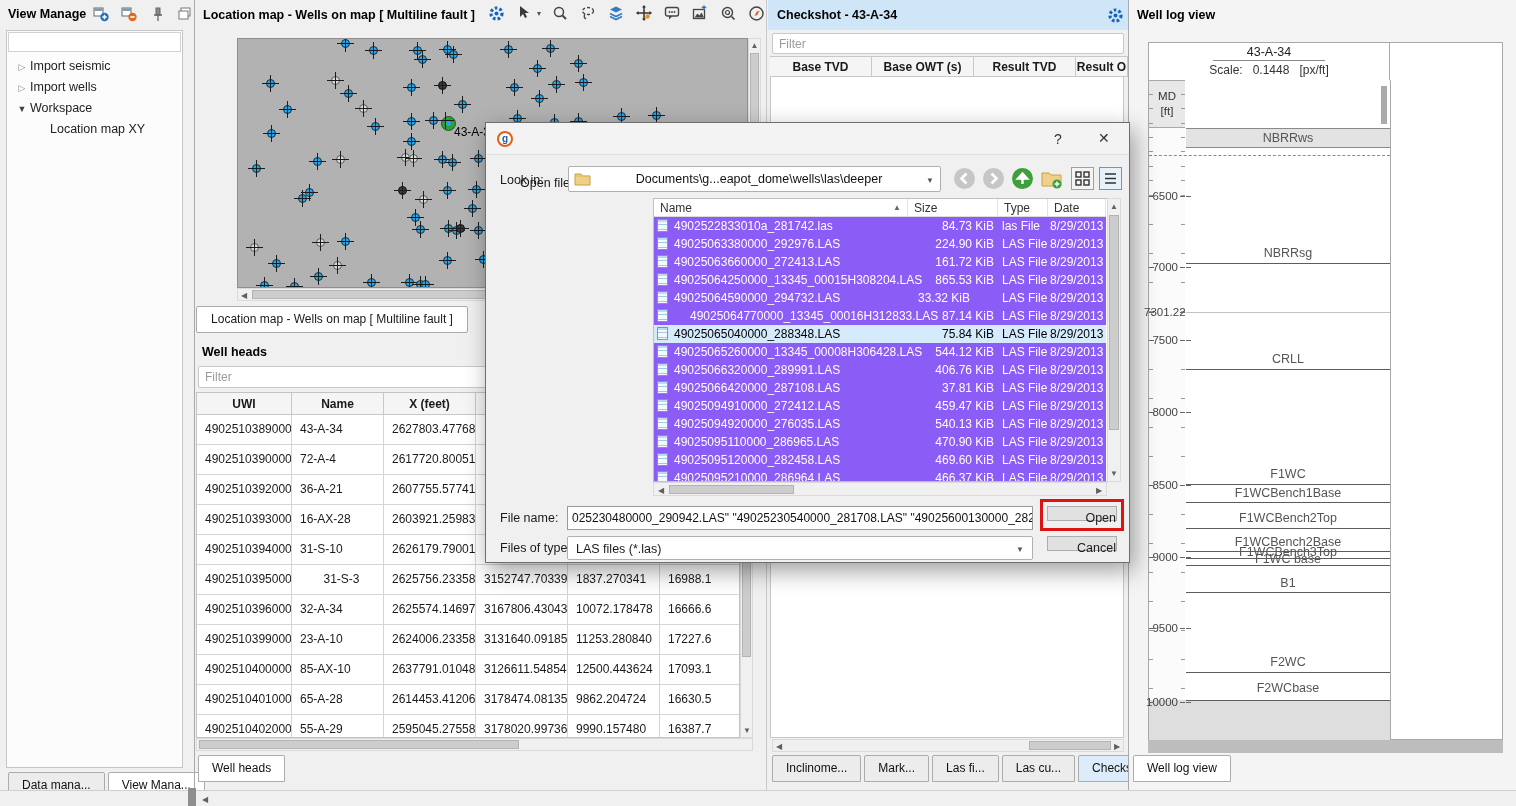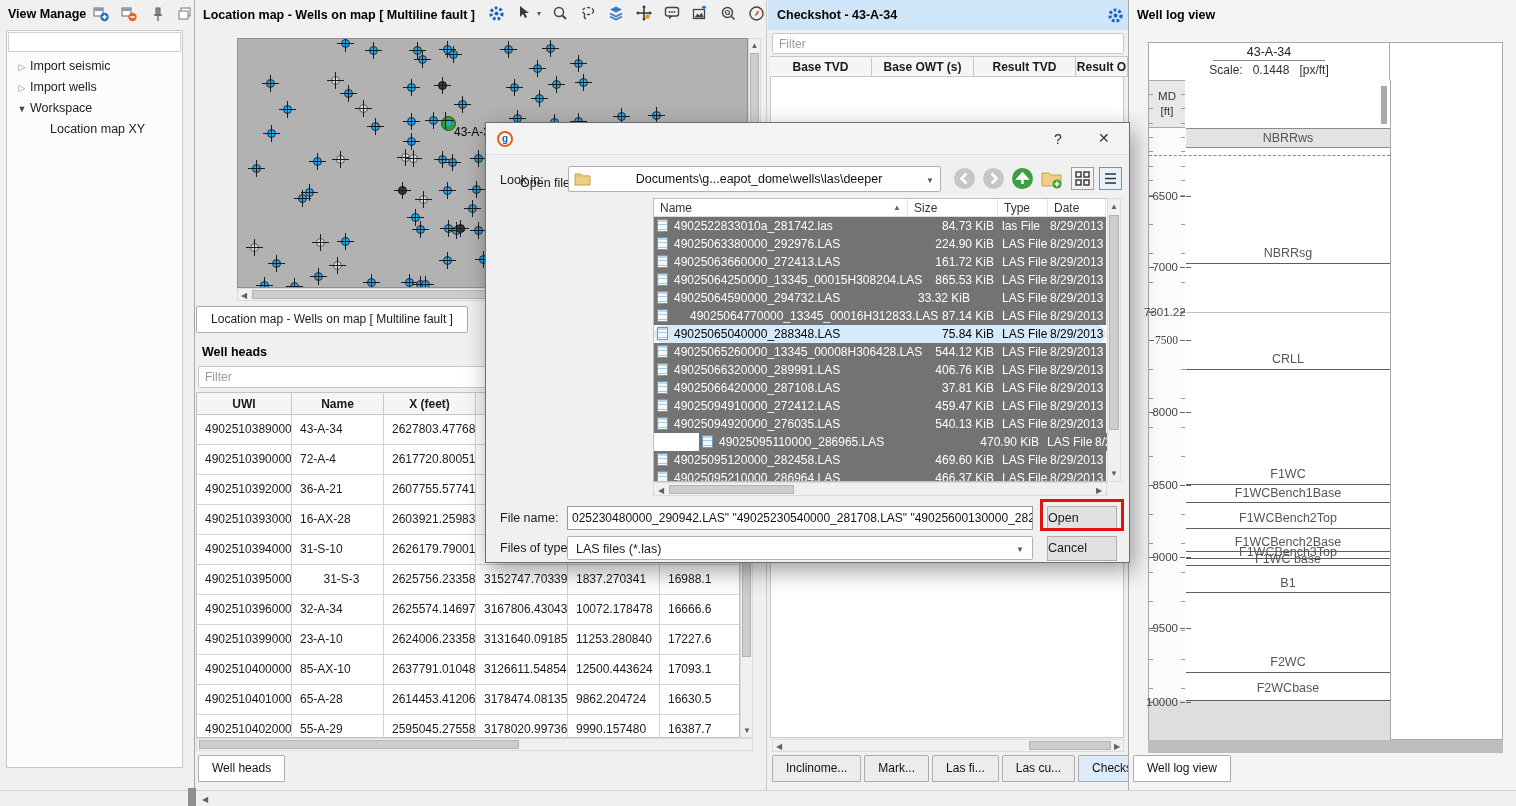--- a/index.html
+++ b/index.html
@@ -99,31 +99,31 @@
   #lookin-label { left:14px; top:50px; font-size:12.5px; }
   #lookin-combo { left:82px; top:43px; width:373px; height:26px; background:#fff; border:1px solid #b0b0b0; border-radius:2px; }
   #lookin-combo .fold { left:5px; top:4px; }
   #lookin-combo .path { left:30px; top:5px; width:320px; text-align:center; font-size:12.5px; color:#111; white-space:nowrap; overflow:hidden; }
   #lookin-combo .dn { right:6px; top:9px; font-size:8px; color:#555; position:absolute; }
   .navbtn { top:44px; width:23px; height:23px; }
   #dlg-side { left:11px; top:75px; width:150px; height:284px; background:#fff; border:1px solid #c0c0c0; }
   #dlg-side .mycomp { left:8px; top:8px; display:flex; gap:8px; align-items:center; position:absolute; font-size:12.5px; }
   #dlg-list { left:167px; top:75px; width:468px; height:284px; background:#fff; border:1px solid #c0c0c0; overflow:hidden; }
   .fl-hdr { top:0; height:18px; line-height:18px; font-size:12px; color:#333; border-right:1px solid #e2e2e2; padding-left:6px; background:#fff; border-bottom:1px solid #ddd; }
-  .fl-row { left:0; width:452px; height:18px; background:#737373; color:#fff; }
-  .fl-row.focus { background:#d5eafb; color:#000;border-radius:9px; }
+  .fl-row { left:0; width:452px; height:18px; background:#8b5cf6; color:#fff; }
+  .fl-row.focus { background:#d5eafb; color:#000; }
   .fl-row span { position:absolute; top:2px; font-size:12px; white-space:nowrap; }
   .file-ico { left:3px; top:2px; width:11px; height:13px; background:#f2fafe; border:1px solid #6f9cba; box-shadow:inset 0 2px 0 #bcdcee; background-image:repeating-linear-gradient(to bottom, transparent 0 4px, #a5c8da 4px 5px); }
   #fname-label { left:14px; top:388px; font-size:12.5px; }
   #fname-input { left:81px; top:383px; width:466px; height:24px; background:#fff; border:1px solid #999; font-size:12px; padding:4px 4px; white-space:nowrap; overflow:hidden; color:#111; }
   #ftype-label { left:14px; top:418px; font-size:12.5px; }
   #ftype-combo { left:81px; top:413px; width:466px; height:24px; background:#fff; border:1px solid #b0b0b0; border-radius:2px; }
   #ftype-combo .val { left:8px; top:5px; font-size:12.5px; position:absolute; }
   #ftype-combo .dn { right:8px; top:8px; font-size:8px; color:#555; position:absolute; }
-  .dlg-btn { left:561px; width:70px; height:25px; background:#e1e1e1; border:1px solid #adadad; font-family:inherit; font-size:12.5px; text-align:left; line-height:22px; }
+  .dlg-btn { left:561px; width:70px; height:15px; background:#e1e1e1; border:1px solid #adadad; font-family:inherit; font-size:12.5px; text-align:right; line-height:22px; }
   #btn-open { top:383px; }
   #btn-cancel { top:413px; }
   #red-box { position:absolute; left:1040px; top:499px; width:84px; height:32px; border:3px solid #dd1212; z-index:60; }
 
   
   #bottom-strip { left:0; top:790px; width:1516px; height:16px; background:#f0f0f0; border-top:1px solid #d0d0d0; }
   #corner-grip { left:188px; top:788px; width:8px; height:18px; background:#8e8e8e; }
 </style>
 </head>
 <body>
@@ -160,20 +160,21 @@
         <svg width="16" height="16">
             <rect x="4" y="2" width="9" height="8" fill="#fff" stroke="#777"></rect>
             <rect x="2" y="5" width="9" height="8" fill="#fff" stroke="#777"></rect>
           </svg>
       </span>
     </span>
   </div>
   <div class="abs" id="lp-box"></div>
   <div class="abs" id="lp-filter"></div>
   <div id="tree"></div>
+  <div class="abs" id="left-tabs"><div class="tab">Data mana...</div><div class="tab active">View Mana...</div></div>
 
   <div class="vline" style="left:194px; top:0; height:790px;"></div>
   <span class="abs panel-title" id="m-title">Location map - Wells on map [ Multiline fault ]</span>
 
   <div class="abs" id="m-toolbar">
     <span class="tb-ico">
       <svg width="17" height="17">
           <circle cx="8.5" cy="8.5" r="5.5" fill="none" stroke="#1565c0" stroke-width="3.2" stroke-dasharray="2.6 2.1"></circle>
           <circle cx="8.5" cy="8.5" r="2" fill="#1565c0"></circle>
         </svg>
@@ -805,21 +806,21 @@
           <span style="left: 348px;">LAS File</span>
           <span style="left: 396px;">8/29/2013</span>
         </div>
         <div class="fl-row" style="top: 216px;">
           <span class="file-ico"></span>
           <span style="left: 20px;">49025094920000_276035.LAS</span>
           <span style="left: 240px; width: 100px; text-align: right;">540.13 KiB</span>
           <span style="left: 348px;">LAS File</span>
           <span style="left: 396px;">8/29/2013</span>
         </div>
-        <div class="fl-row" style="top: 234px; margin-left: 45px;">
+        <div class="fl-row" style="top: 234px;">
           <span class="file-ico"></span>
           <span style="left: 20px;">49025095110000_286965.LAS</span>
           <span style="left: 240px; width: 100px; text-align: right;">470.90 KiB</span>
           <span style="left: 348px;">LAS File</span>
           <span style="left: 396px;">8/29/2013</span>
         </div>
         <div class="fl-row" style="top: 252px;">
           <span class="file-ico"></span>
           <span style="left: 20px;">49025095120000_282458.LAS</span>
           <span style="left: 240px; width: 100px; text-align: right;">469.60 KiB</span>
@@ -877,21 +878,21 @@
     <div class="tick-dash" style="left: 1186px; top: 196px;"></div>
     <div class="tick-label" style="left: 1144px; top: 261px;">7000</div>
     <div class="tick-dash" style="left: 1149px; top: 267px;"></div>
     <div class="tick-dash" style="left: 1180px; top: 267px;"></div>
     <div class="tick-dash" style="left: 1186px; top: 267px;"></div>
     <div class="tick-label" style="left: 1144px; top: 306px;">7301.22</div>
     <div class="tick-dash" style="left: 1149px; top: 312px;"></div>
     <div class="tick-dash" style="left: 1180px; top: 312px;"></div>
     <div class="tick-dash" style="left: 1186px; top: 312px;"></div>
     <div class="t-line lt" style="top: 312px;"></div>
-    <div class="tick-label" style="left: 1144px; top: 334px; font-family: Liberation Serif, serif;">7500</div>
+    <div class="tick-label" style="left: 1144px; top: 334px;">7500</div>
     <div class="tick-dash" style="left: 1149px; top: 340px;"></div>
     <div class="tick-dash" style="left: 1180px; top: 340px;"></div>
     <div class="tick-dash" style="left: 1186px; top: 340px;"></div>
     <div class="tick-label" style="left: 1144px; top: 406px;">8000</div>
     <div class="tick-dash" style="left: 1149px; top: 412px;"></div>
     <div class="tick-dash" style="left: 1180px; top: 412px;"></div>
     <div class="tick-dash" style="left: 1186px; top: 412px;"></div>
     <div class="tick-label" style="left: 1144px; top: 479px;">8500</div>
     <div class="tick-dash" style="left: 1149px; top: 485px;"></div>
     <div class="tick-dash" style="left: 1180px; top: 485px;"></div>

